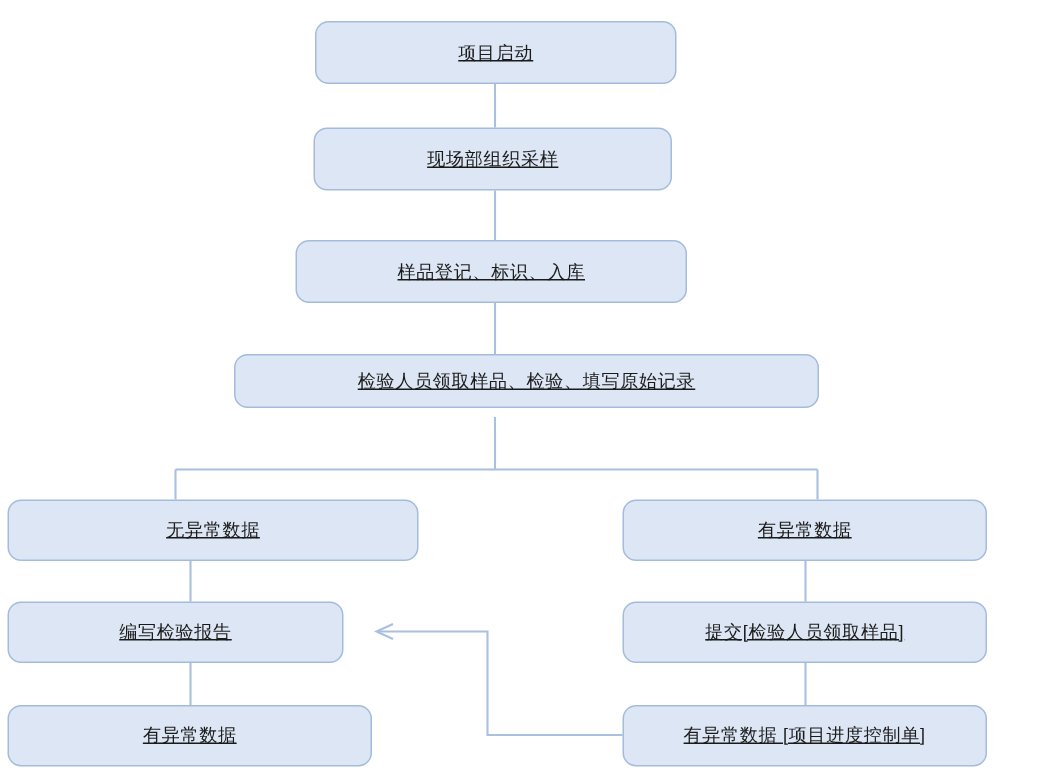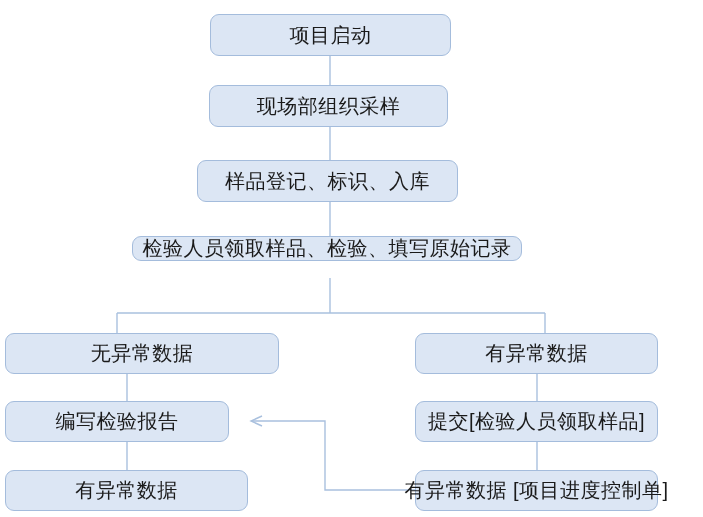--- a/index.html
+++ b/index.html
@@ -28,35 +28,36 @@
   .node {
     position: absolute;
     box-sizing: border-box;
     background: #dce6f4;
     border: 1px solid #a4bcdc;
     border-radius: 9px;
     display: flex;
     align-items: center;
     justify-content: center;
     color: #1a1a1a;
-    font-size: 20px;
+    font-size: 12px;
     letter-spacing: 0.5px;
     white-space: nowrap;
     z-index: 2;
+    text-decoration: underline;
   }
   .node-label {
     display: block;
     line-height: 1;
     padding-bottom: 1px;
   }
   
   .n-start        { left: 210px; top: 14px;  width: 241px; height: 42px; }
   .n-sampling     { left: 209px; top: 85px;  width: 239px; height: 42px; }
   .n-register     { left: 197px; top: 160px; width: 261px; height: 42px; }
-  .n-inspect      { left: 132px; top: 236px; width: 390px; height: 25px; }
+  .n-inspect      { left: 156px; top: 236px; width: 390px; height: 36px; }
   .n-normal       { left: 5px;   top: 333px; width: 274px; height: 41px; }
   .n-abnormal     { left: 415px; top: 333px; width: 243px; height: 41px; }
   .n-write-report { left: 5px;   top: 401px; width: 224px; height: 41px; }
   .n-final-report { left: 5px;   top: 470px; width: 243px; height: 41px; }
   .n-submit       { left: 415px; top: 401px; width: 243px; height: 41px; }
   .n-sales-order  { left: 415px; top: 470px; width: 243px; height: 41px; }
 </style>
 </head>
 <body>
 

